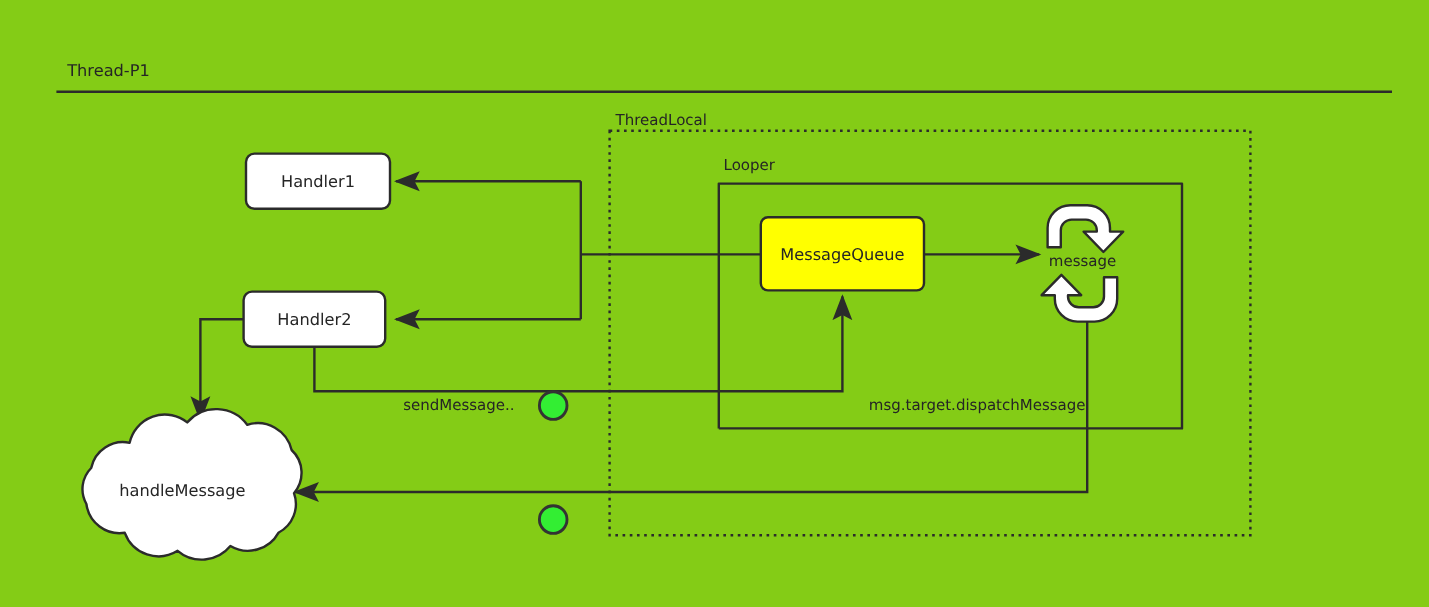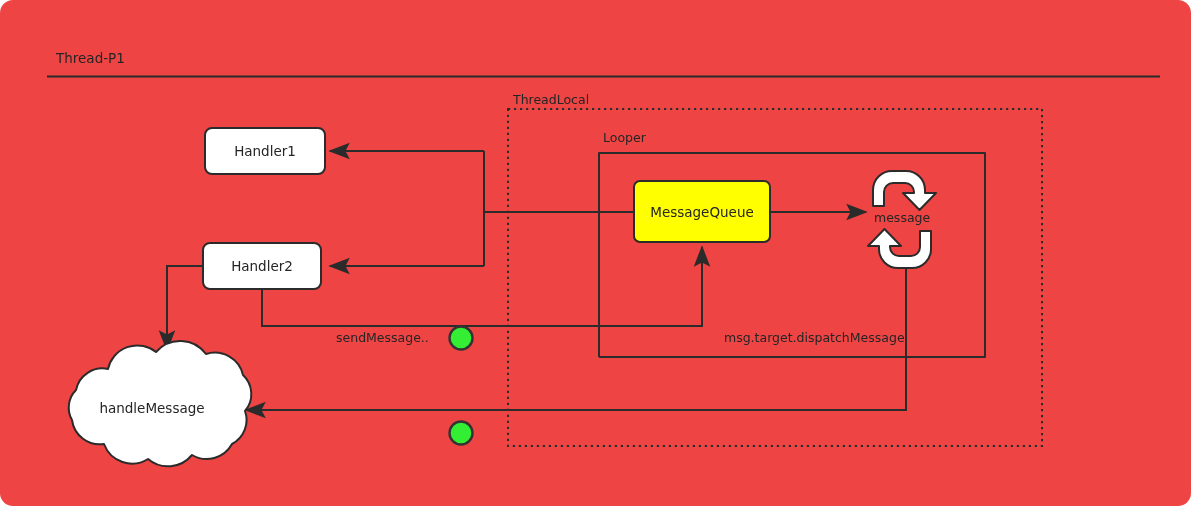--- a/index.html
+++ b/index.html
@@ -4,24 +4,23 @@
 <style>
   html, body {
     margin: 0;
     padding: 0;
     background: #ffffff;
   }
   #canvas {
     position: relative;
     width: 1191px;
     height: 506px;
-    background: #ef4444;
+    background: #84cc16;
     font-family: "DejaVu Sans", "Liberation Sans", sans-serif;
     overflow: hidden;
-    border-radius: 13px;
   }
   #diagram-svg {
     position: absolute;
     left: 0;
     top: 0;
   }
   .lbl {
     fill: #252525;
     font-family: "DejaVu Sans", "Liberation Sans", sans-serif;
     font-size: 13px;

